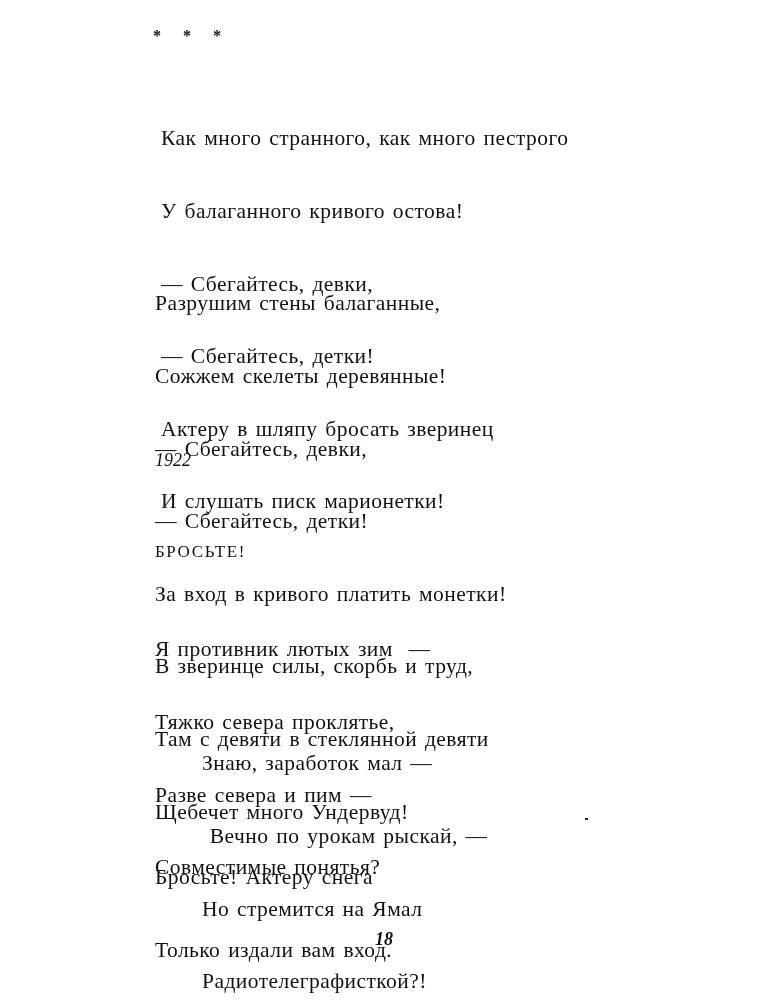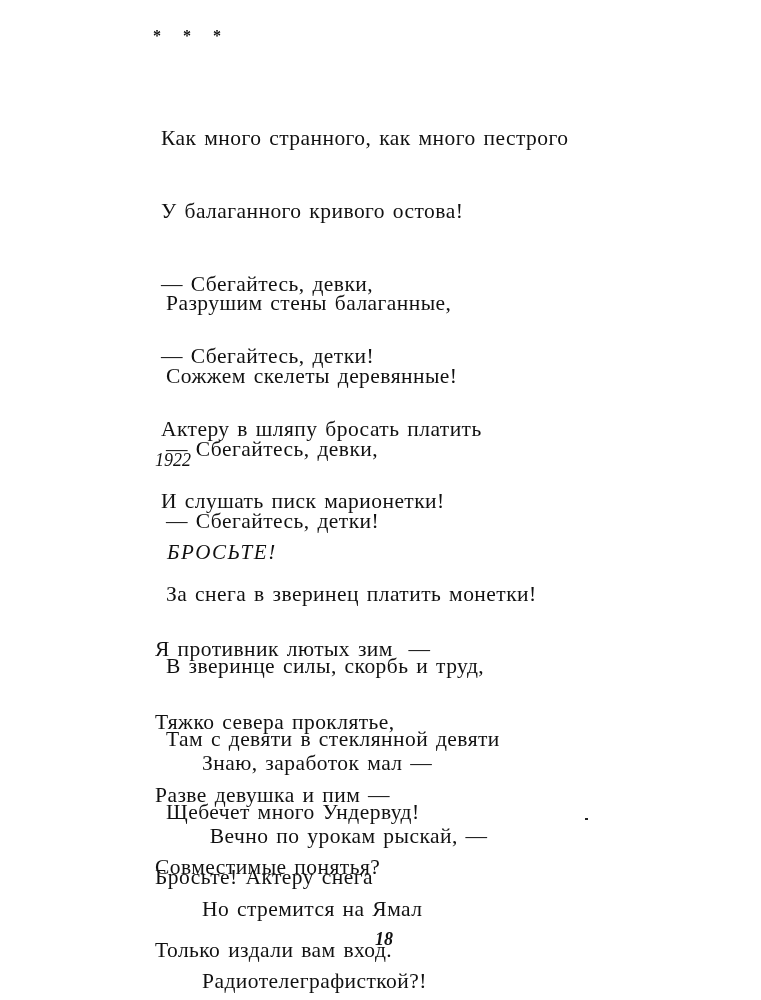--- a/index.html
+++ b/index.html
@@ -38,25 +38,23 @@
       left: 155px;
       top: 449px;
       font-style: italic;
       font-weight: normal;
       font-size: 18px;
       line-height: 22px;
     }
     .poem-title {
       left: 155px;
       top: 541px;
-      font-style: italic;
-      font-size: 21px;
+      font-size: 17px;
       line-height: 22px;
       letter-spacing: 1.6px;
-      margin-left: 12px;
     }
     .page-number {
       left: 375px;
       top: 928px;
       font-style: italic;
       font-weight: bold;
       font-size: 18px;
       line-height: 22px;
     }
     .speck {
@@ -70,43 +68,43 @@
 </head>
 <body>
 
 <div class="abs asterisks">* * *</div>
 
 <div class="abs stanza" style="top:78px;margin-left:6px;">
   <span class="line">Как много странного, как много пестрого</span>
   <span class="line">У балаганного кривого остова!</span>
   <span class="line">— Сбегайтесь, девки,</span>
   <span class="line">— Сбегайтесь, детки!</span>
-  <span class="line">Актеру в шляпу бросать платить</span>
+  <span class="line">Актеру в шляпу бросать зверинец</span>
   <span class="line">И слушать писк марионетки!</span>
 </div>
 
-<div class="abs stanza" style="top:243px;margin-left:11px;">
+<div class="abs stanza" style="top:243px;">
   <span class="line">Разрушим стены балаганные,</span>
   <span class="line">Сожжем скелеты деревянные!</span>
   <span class="line">— Сбегайтесь, девки,</span>
   <span class="line">— Сбегайтесь, детки!</span>
-  <span class="line">За снега в зверинец платить монетки!</span>
+  <span class="line">За вход в кривого платить монетки!</span>
   <span class="line">В зверинце силы, скорбь и труд,</span>
   <span class="line">Там с девяти в стеклянной девяти</span>
   <span class="line">Щебечет много Ундервуд!</span>
 </div>
 
 <div class="abs year">1922</div>
 
 <div class="abs poem-title">БРОСЬТЕ!</div>
 
 <div class="abs stanza" style="top:589px;">
   <span class="line">Я противник лютых зим  —</span>
   <span class="line">Тяжко севера проклятье,</span>
-  <span class="line">Разве девушка и пим —</span>
+  <span class="line">Разве севера и пим —</span>
   <span class="line">Совместимые понятья?</span>
 </div>
 
 <div class="abs stanza indent" style="top:703px;">
   <span class="line">Знаю, заработок мал —</span>
   <span class="line"> Вечно по урокам рыскай, —</span>
   <span class="line">Но стремится на Ямал</span>
   <span class="line">Радиотелеграфисткой?!</span>
 </div>
 

